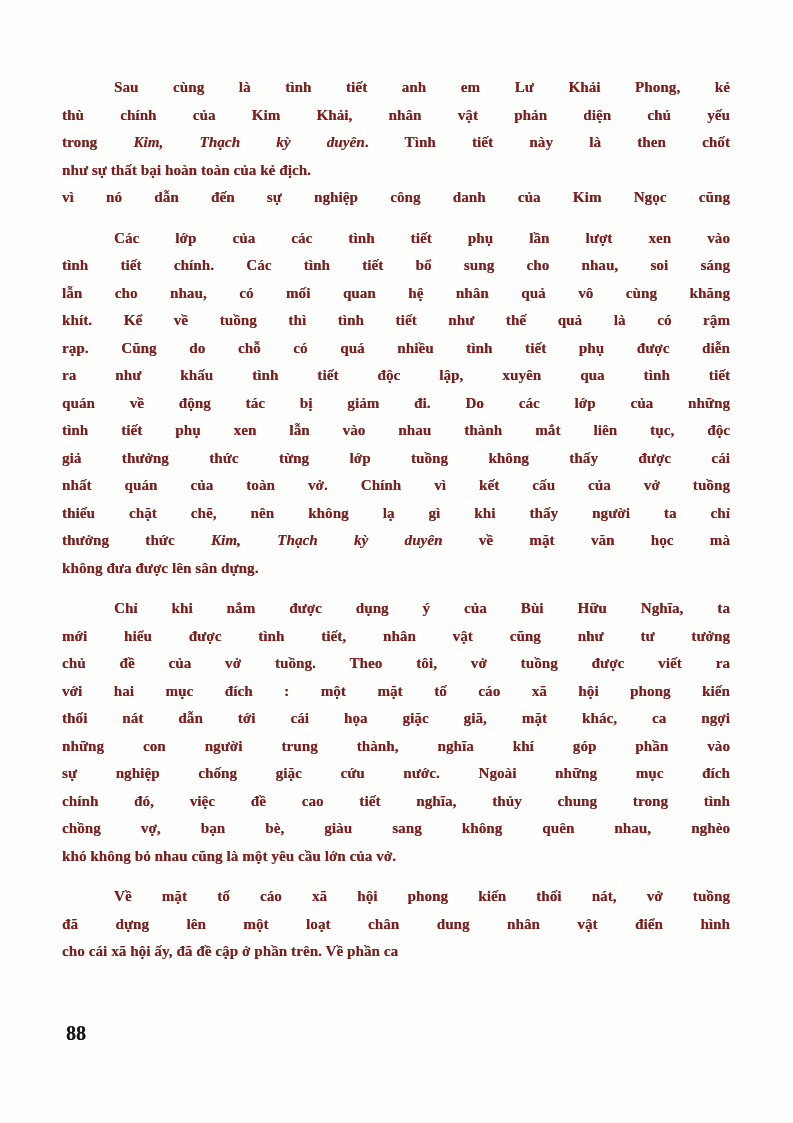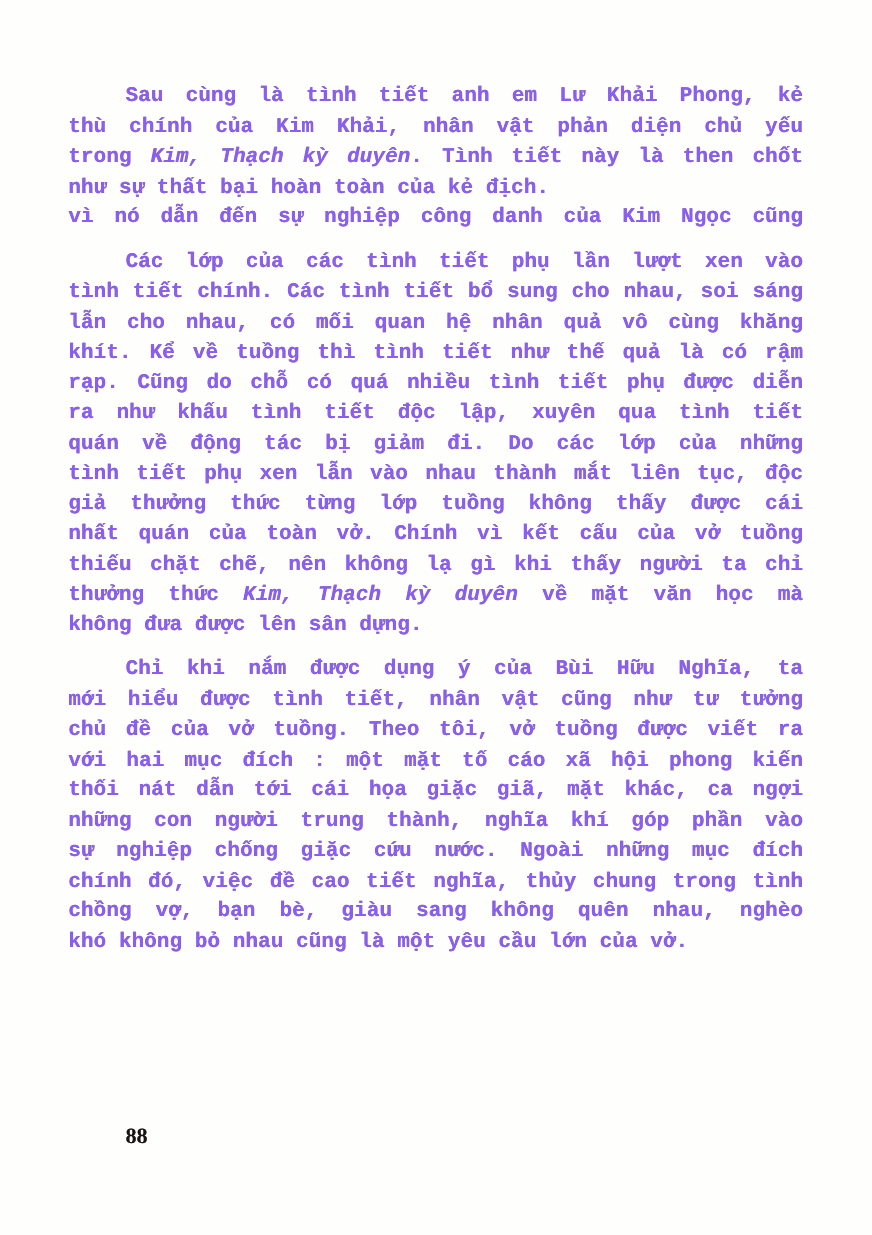--- a/index.html
+++ b/index.html
@@ -20,50 +20,48 @@
   .text-block {
     position: absolute;
     left: 62px;
     top: 74px;
     width: 668px;
   }
   .paragraph {
     margin: 0 0 13px 0;
   }
   .line {
-    font-size: 19px;
+    font-size: 15px;
     line-height: 27.5px;
     font-weight: bold;
-    color: #8b5cf6;
+    color: #7f1d1d;
     text-align: justify;
     text-align-last: justify;
     white-space: normal;
     text-shadow: 0.3px 0 0 rgba(23,19,16,0.55);
     letter-spacing: 0.1px;
-    font-family: Liberation Mono, monospace;
   }
   .line.first {
     text-indent: 52px;
   }
   .line.last {
     text-align-last: left;
   }
   .line i {
     font-style: italic;
   }
   .page-number {
     position: absolute;
     left: 66px;
     top: 1021px;
     font-size: 20px;
     line-height: 24px;
     font-weight: bold;
     color: #171310;
     text-shadow: 0.3px 0 0 rgba(23,19,16,0.55);
-    margin-left: 48px;
   }
 </style>
 </head>
 <body>
 
 <div class="page">
   <div class="text-block">
       <div class="paragraph">
         <div class="line first">Sau cùng là tình tiết anh em Lư Khải Phong, kẻ</div>
         <div class="line">thù chính của Kim Khải, nhân vật phản diện chủ yếu</div>
@@ -91,15 +89,20 @@
         <div class="line">mới hiểu được tình tiết, nhân vật cũng như tư tưởng</div>
         <div class="line">chủ đề của vở tuồng. Theo tôi, vở tuồng được viết ra</div>
         <div class="line">với hai mục đích : một mặt tố cáo xã hội phong kiến</div>
         <div class="line">thối nát dẫn tới cái họa giặc giã, mặt khác, ca ngợi</div>
         <div class="line">những con người trung thành, nghĩa khí góp phần vào</div>
         <div class="line">sự nghiệp chống giặc cứu nước. Ngoài những mục đích</div>
         <div class="line">chính đó, việc đề cao tiết nghĩa, thủy chung trong tình</div>
         <div class="line">chồng vợ, bạn bè, giàu sang không quên nhau, nghèo</div>
         <div class="line last">khó không bỏ nhau cũng là một yêu cầu lớn của vở.</div>
       </div>
+      <div class="paragraph">
+        <div class="line first">Về mặt tố cáo xã hội phong kiến thối nát, vở tuồng</div>
+        <div class="line">đã dựng lên một loạt chân dung nhân vật điển hình</div>
+        <div class="line last">cho cái xã hội ấy, đã đề cập ở phần trên. Về phần ca</div>
+      </div>
     </div>
   <div class="page-number">88</div>
 </div>
 
 </body></html>

